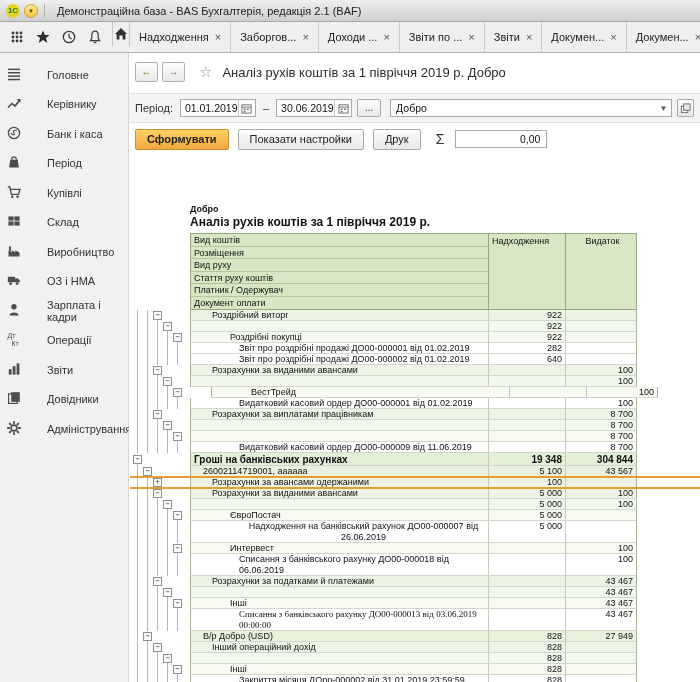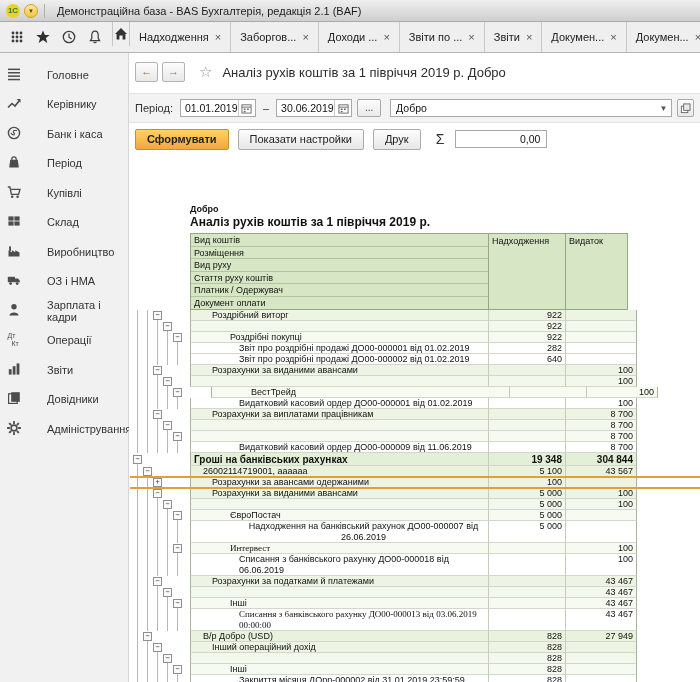--- a/index.html
+++ b/index.html
@@ -76,21 +76,21 @@
   .rep-title{margin-left:60px;font-size:12px;font-weight:bold;color:#111;margin-top:1px;margin-bottom:4px;}
   .rhead{display:flex;width:507px;}
   .gut{width:60px;flex:none;position:relative;}
   .hlabels{width:298px;flex:none;border:1px solid #97a683;border-right:none;box-sizing:border-box;}
   .hlabel{height:12.5px;background:#d7e7c5;font-size:9px;color:#111;padding-left:3px;
     line-height:12.5px;border-bottom:1px solid #b3c59a;box-sizing:border-box;}
   .hlabel:last-child{border-bottom:none;}
   .hnum{flex:none;background:#d7e7c5;font-size:9px;color:#111;padding:2px 0 0 3px;
     border:1px solid #97a683;border-right:none;box-sizing:border-box;}
   .hnum.in{width:77px;}
-  .hnum.out{width:63px;border-right:1px solid #97a683;}
+  .hnum.out{width:72px;border-right:1px solid #97a683;text-align:center;}
   .rrow{display:flex;width:570px;position:relative;}
   .rrow .gut{align-self:stretch;}
   .cell{box-sizing:border-box;border-bottom:1px solid #d3d7cb;font-size:9px;color:#111;
     overflow:hidden;white-space:pre-line;}
   .cmain{width:298px;flex:none;border-left:1px solid #aab29c;line-height:11px;}
   .cin{width:77px;flex:none;border-left:1px solid #c6cbbc;text-align:right;padding-right:3px;line-height:11px;}
   .cout{width:72px;flex:none;border-left:1px solid #c6cbbc;border-right:1px solid #aab29c;
     text-align:right;padding-right:3px;line-height:11px;}
   .fill{flex:1;}
   .s-l1 .cell{background:#e3efd6;font-weight:bold;font-size:10px;line-height:13px;}
@@ -633,21 +633,21 @@
           </div>
           <div class="rrow s-l5" style="height: 11px;">
             <div class="gut">
               <i class="tl" style="left: 7px;"></i>
               <i class="tl" style="left: 17px;"></i>
               <i class="tl" style="left: 27px;"></i>
               <i class="tl" style="left: 37px;"></i>
               <span class="tb" style="left: 43px; top: 1px;">−</span>
               <i class="tl stub" style="left: 47px;"></i>
             </div>
-            <div class="cell cmain" style="padding-left: 39px; font-family: Liberation Serif, serif;">Интервест</div>
+            <div class="cell cmain" style="padding-left: 39px;">Интервест</div>
             <div class="cell cin"></div>
             <div class="cell cout">100</div>
             <div class="fill"></div>
           </div>
           <div class="rrow s-doc" style="height: 22px;">
             <div class="gut">
               <i class="tl" style="left: 7px;"></i>
               <i class="tl" style="left: 17px;"></i>
               <i class="tl" style="left: 27px;"></i>
               <i class="tl" style="left: 37px;"></i>

